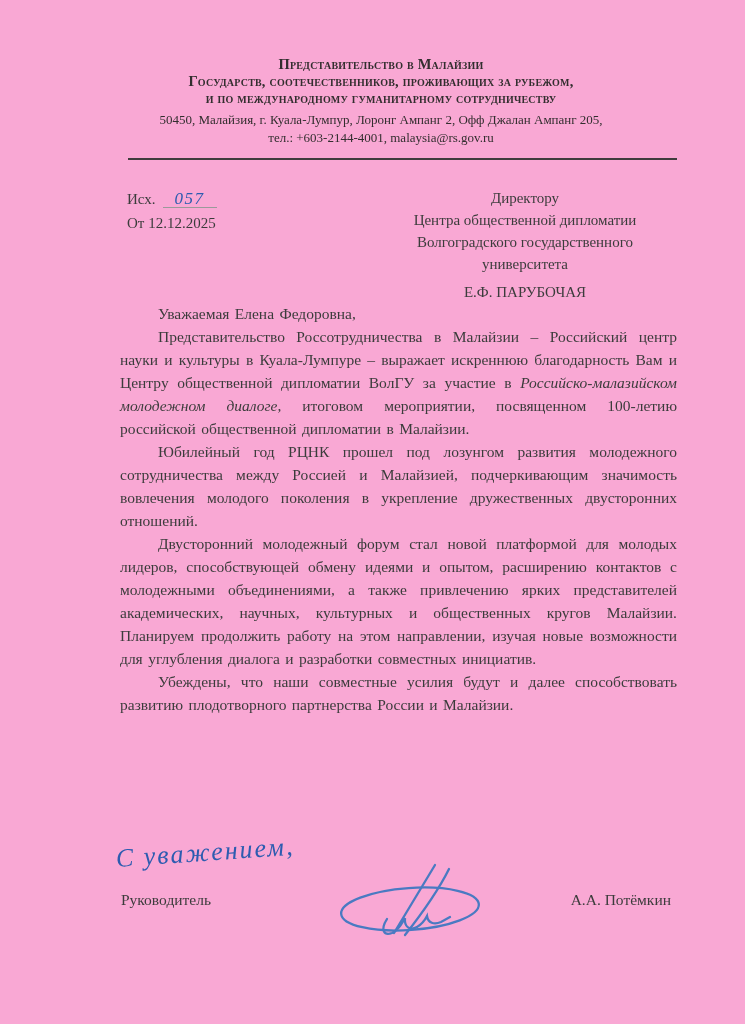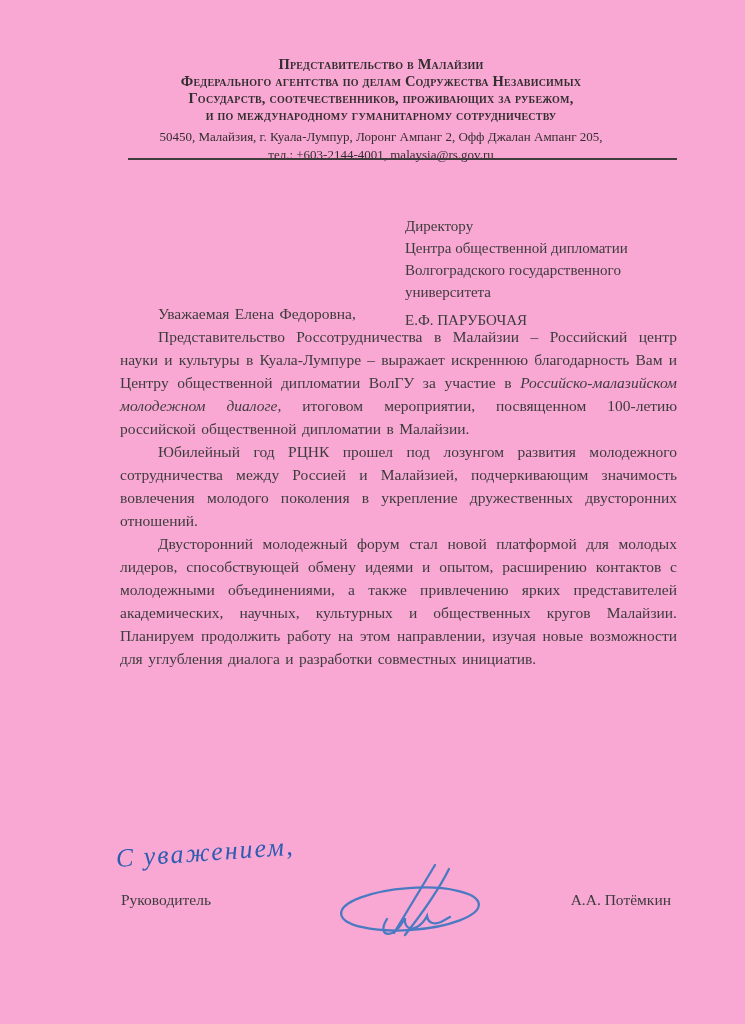--- a/index.html
+++ b/index.html
@@ -16,21 +16,21 @@
   .rule{position:absolute;top:158px;left:128px;width:549px;border-top:2.6px solid #403c3d;}
   
   .ref{position:absolute;top:189px;left:127px;font-size:15px;line-height:21px;}
   .ref-number{
     display:inline-block;min-width:50px;text-align:center;margin-left:7px;padding:0 2px 1px;
     border-bottom:1.4px solid #9a9a9a;
     font-style:italic;font-size:17px;line-height:15px;letter-spacing:1.5px;color:#2d5cb0;
   }
   .ref-date{margin-top:3px;}
   
-  .recipient{position:absolute;top:187px;left:405px;width:240px;font-size:15px;line-height:22px;margin-top:28px;}
+  .recipient{position:absolute;top:187px;left:405px;width:240px;text-align:center;font-size:15px;line-height:22px;}
   .recipient-name{margin-top:6px;}
   
   .body{position:absolute;top:302px;left:120px;width:557px;font-size:15.5px;line-height:23px;text-align:justify;word-spacing:1.5px;}
   .body p{margin:0;text-indent:38px;}
   .salutation{margin-bottom:22px;}
   .it{font-style:italic;}
   
   .closing-hw{
     position:absolute;top:844px;left:116px;white-space:nowrap;
     font-size:26px;font-style:italic;letter-spacing:2px;color:#2d5cb0;
@@ -40,43 +40,47 @@
   .signer-name{position:absolute;top:891px;right:74px;font-size:15.5px;}
   .signature{position:absolute;top:862px;left:338px;}
 </style>
 </head>
 <body>
 
 <div class="page">
 
   <header class="letterhead">
     <div class="org-line">Представительство в Малайзии</div>
-    <div class="org-line">Федерального агентства по делам Содружества Независимых</div>
     <div class="org-line">Государств, соотечественников, проживающих за рубежом,</div>
     <div class="org-line">и по международному гуманитарному сотрудничеству</div>
     <div class="lh-addr">50450, Малайзия, г. Куала-Лумпур, Лоронг Ампанг 2, Офф Джалан Ампанг 205,</div>
     <div class="lh-contact">тел.: +603-2144-4001, malaysia@rs.gov.ru</div>
   </header>
 
   <div class="rule"></div>
 
+  <div class="ref">
+    <div><span>Исх.</span><span class="ref-number">057</span></div>
+    <div class="ref-date">От 12.12.2025</div>
+  </div>
 
   <div class="recipient">
     <div>Директору</div>
     <div>Центра общественной дипломатии</div>
     <div>Волгоградского государственного</div>
     <div>университета</div>
     <div class="recipient-name">Е.Ф. ПАРУБОЧАЯ</div>
   </div>
 
   <main class="body">
     <p class="salutation">Уважаемая Елена Федоровна,</p>
     <p><span>Представительство Россотрудничества в Малайзии – Российский центр науки и культуры в Куала-Лумпуре – выражает искреннюю благодарность Вам и Центру общественной дипломатии ВолГУ за участие в </span><span class="it">Российско-малазийском молодежном диалоге,</span><span> итоговом мероприятии, посвященном 100-летию российской общественной дипломатии в Малайзии.</span></p>
     <p>Юбилейный год РЦНК прошел под лозунгом развития молодежного сотрудничества между Россией и Малайзией, подчеркивающим значимость вовлечения молодого поколения в укрепление дружественных двусторонних отношений.</p>
     <p>Двусторонний молодежный форум стал новой платформой для молодых лидеров, способствующей обмену идеями и опытом, расширению контактов с молодежными объединениями, а также привлечению ярких представителей академических, научных, культурных и общественных кругов Малайзии. Планируем продолжить работу на этом направлении, изучая новые возможности для углубления диалога и разработки совместных инициатив.</p>
+    <p>Убеждены, что наши совместные усилия будут и далее способствовать развитию плодотворного партнерства России и Малайзии.</p>
   </main>
 
   <div class="closing-hw">С уважением,</div>
 
   <div class="signer-position">Руководитель</div>
 
   <svg class="signature" width="148" height="82" viewBox="0 0 148 82" aria-hidden="true">
     <g fill="none" stroke="#4a7ac2" stroke-width="2.3" stroke-linecap="round">
       <ellipse cx="72" cy="47" rx="69" ry="21" transform="rotate(-4 72 47)"></ellipse>
       <path d="M97 3 L56 71"></path>

